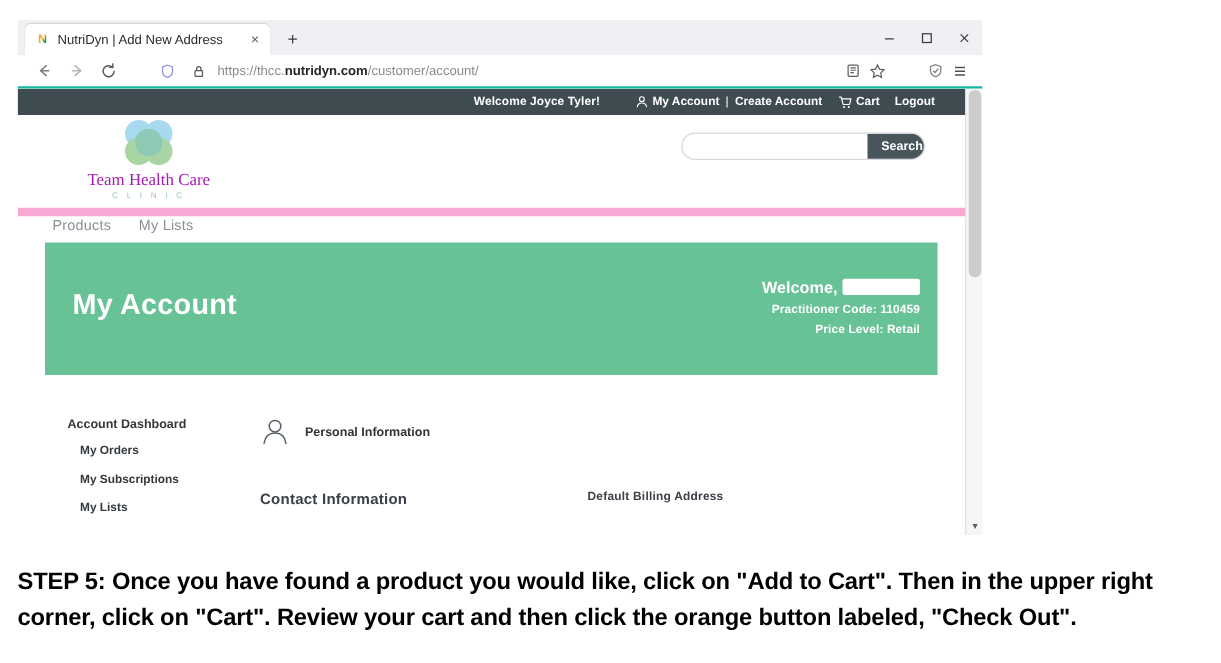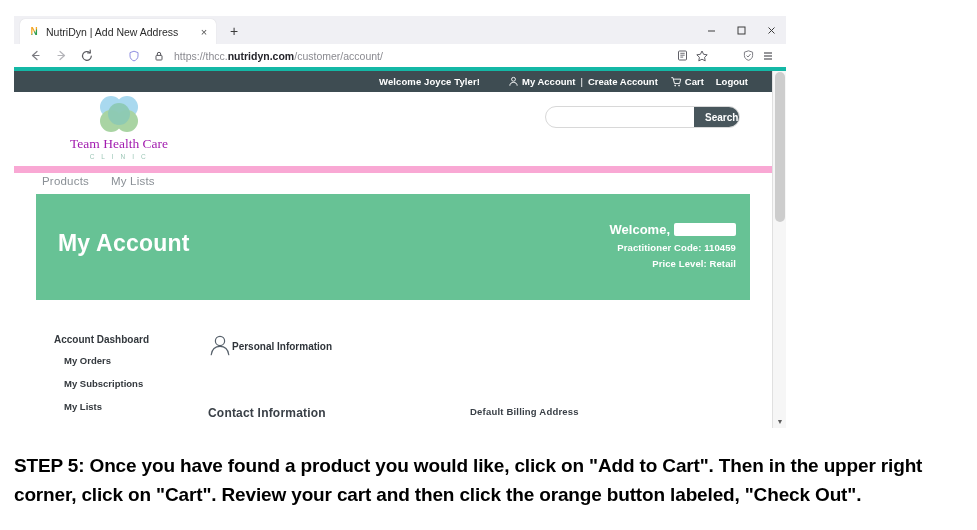--- a/index.html
+++ b/index.html
@@ -97,21 +97,21 @@
     color: #3c3c3c;
     font-size: 11px;
     cursor: pointer;
   }
 
   
   .navbar {
     position: relative;
     height: 27px;
     background: #ffffff;
-    border-bottom: 4px solid #14b8a6;
+    border-bottom: 2px solid #14b8a6;
     display: flex;
     align-items: center;
     padding: 0 8px;
     gap: 0;
   }
   .navbtn {
     width: 26px; height: 22px;
     display: flex; align-items: center; justify-content: center;
     color: #8d8d93;
     font-size: 13px;
@@ -347,22 +347,22 @@
     font-size: 9.5px;
     color: #33383d;
     font-weight: bold;
     margin: 0 0 12px 10px;
     cursor: pointer;
   }
   .acct-main { flex: 1 1 auto; position: relative; }
   .pinfo {
     display: flex;
     align-items: center;
-    gap: 0;
-    margin-bottom: 48px;
+    gap: 12px;
+    margin-bottom: 34px;
   }
   .pinfo-label {
     font-size: 10px;
     font-weight: bold;
     color: #2f343a;
   }
   .cols { display: flex; }
   .col-contact { flex: 0 0 262px; }
   .col-billing { flex: 1 1 auto; }
   .sec-title {

